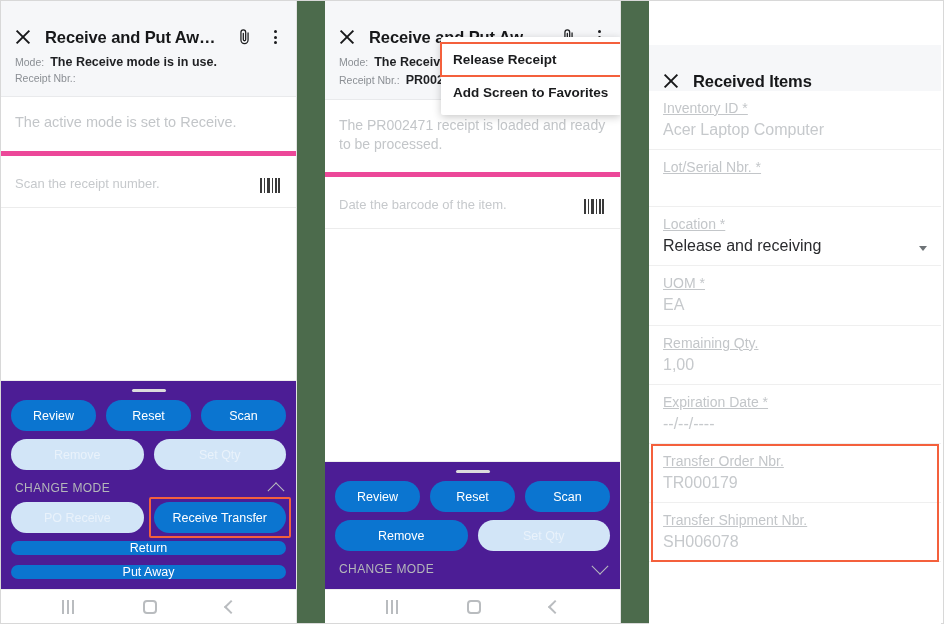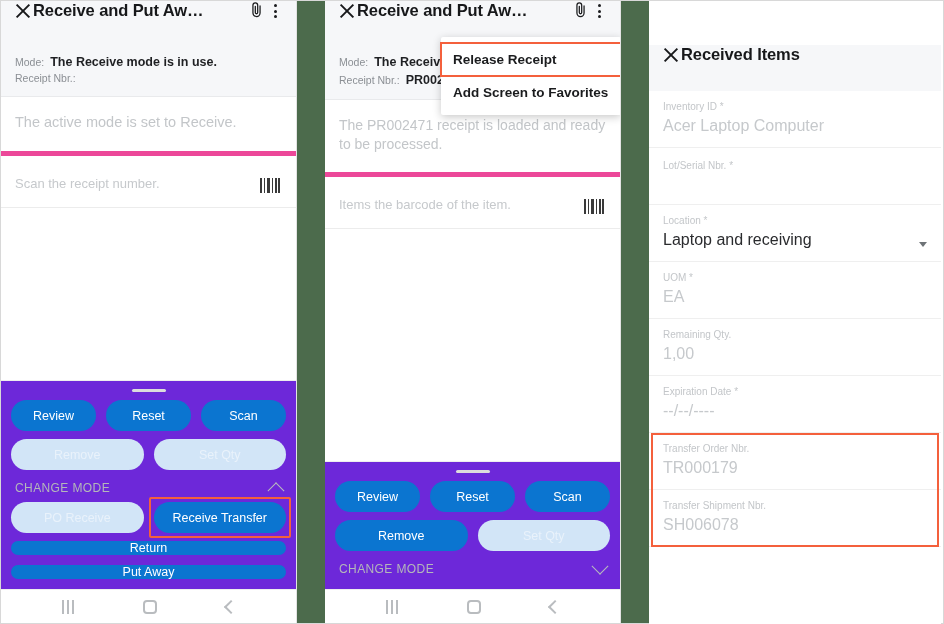--- a/index.html
+++ b/index.html
@@ -40,24 +40,24 @@
     height: 100%;
     background: #4c6b4c;
     flex: 0 0 28px;
   }
 
   
   .appbar {
     height: 46px;
     flex: 0 0 46px;
     display: flex;
-    align-items: flex-start;
+    align-items: flex-end;
     padding: 0 12px;
     background: #f6f7f9;
-    gap: 0;
+    gap: 12px;
   }
   .appbar-title {
     font-size: 16.5px;
     font-weight: bold;
     color: #17181a;
     letter-spacing: -0.1px;
     white-space: nowrap;
     flex: 1 1 auto;
     overflow: hidden;
   }
@@ -132,21 +132,21 @@
   }
   .barcode i { display: block; background: #3a3a3a; }
   .barcode i.w1 { width: 2px; }
   .barcode i.w2 { width: 3.5px; }
   .barcode i.w3 { width: 1.5px; }
 
   .filler { flex: 1 1 auto; background: #ffffff; }
 
   
   .sheet {
-    background: #6d28d9;
+    background: #4c1d95;
     border-top: 1px solid #eeeeee;
     padding: 6px 10px 6px 10px;
     flex: 0 0 auto;
   }
   .grabber {
     width: 34px; height: 3px; border-radius: 2px;
     background: #dcdcdc; margin: 2px auto 8px auto;
   }
   .btn-row {
     display: flex;
@@ -262,23 +262,24 @@
   .form-row {
     padding: 9px 14px 10px 14px;
     border-bottom: 1px solid #efefef;
     position: relative;
     min-height: 57px;
     display: flex;
     flex-direction: column;
     justify-content: center;
   }
   .form-label {
-    font-size: 10px;
+    font-size: 14px;
     color: #c3c6c9;
     margin-bottom: 4px;
+    text-decoration: underline;
   }
   .form-value {
     font-size: 16px;
     color: #c6c9cc;
     line-height: 1.2;
   }
   .form-value.dark { color: #2a2b2e; }
   .form-value.empty { color: transparent; min-height: 17px; }
   .form-row .caret {
     position: absolute;
@@ -431,21 +432,21 @@
         <span class="mode-label">Receipt Nbr.:</span>
         <span class="mode-value">PR00247</span>
       </div>
     </div>
 
     <div class="msg-area">
       <div class="msg-text small">The PR002471 receipt is loaded and ready to be processed.</div>
     </div>
 
     <div class="scan-field">
-      <div class="scan-placeholder">Items the barcode of the item.</div>
+      <div class="scan-placeholder">Date the barcode of the item.</div>
       <div class="barcode">
         <i class="w1"></i>
           <i class="w3"></i>
           <i class="w2"></i>
           <i class="w3"></i>
           <i class="w1"></i>
           <i class="w3"></i>
       </div>
     </div>
 
@@ -505,21 +506,21 @@
         <div class="form-value">Acer Laptop Computer</div>
       </div>
 
       <div class="form-row">
         <div class="form-label">Lot/Serial Nbr. *</div>
         <div class="form-value empty"></div>
       </div>
 
       <div class="form-row">
         <div class="form-label">Location *</div>
-        <div class="form-value dark">Laptop and receiving</div>
+        <div class="form-value dark">Release and receiving</div>
         <span class="caret"></span>
       </div>
 
       <div class="form-row">
         <div class="form-label">UOM *</div>
         <div class="form-value">EA</div>
       </div>
 
 
       <div class="form-row">

